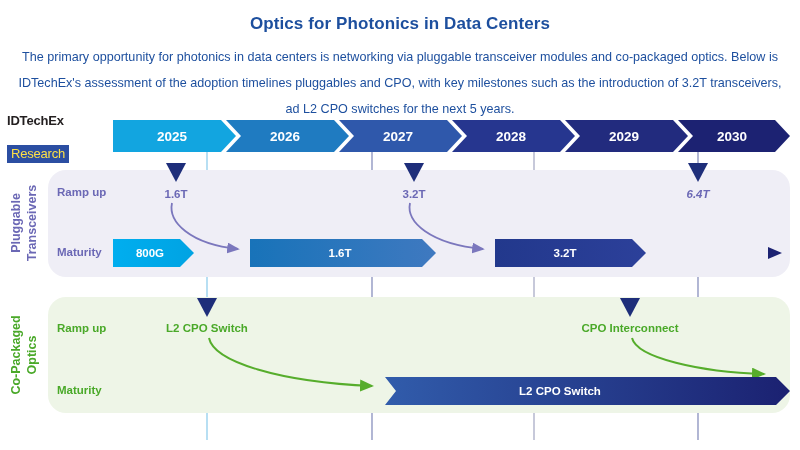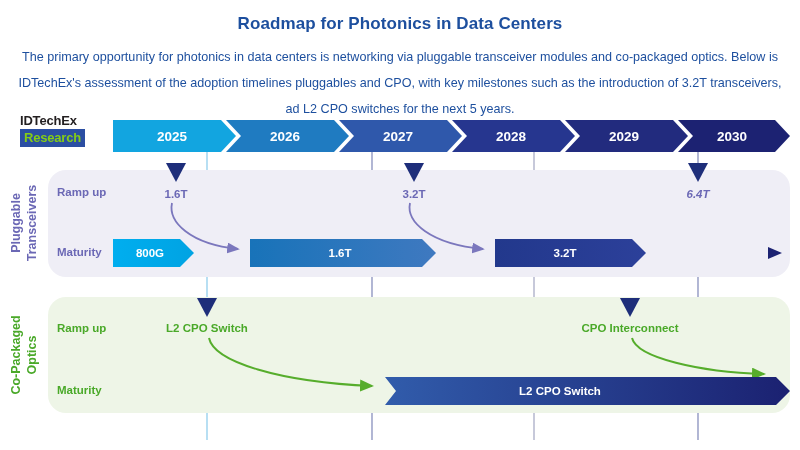--- a/index.html
+++ b/index.html
@@ -39,37 +39,37 @@
     top: 44px;
     text-align: center;
     font-size: 12.6px;
     line-height: 26px;
     color: #1d4f9e;
   }
 
   
   .logo {
     position: absolute;
-    left: 20px;
+    left: 7px;
     top: 114px;
     width: 90px;
   }
   .logo-top {
     font-size: 13px;
     font-weight: bold;
     color: #231f20;
     line-height: 14px;
     letter-spacing: -0.2px;
   }
   .logo-bottom {
-    margin-top: 1px;
+    margin-top: 17px;
     background: #2b4ea2;
-    color: #84cc16;
+    color: #fde047;
     font-size: 13px;
-    font-weight: bold;
+    font-weight: normal;
     line-height: 16px;
     padding: 1px 4px 1px 4px;
     letter-spacing: -0.2px;
     display: inline-block;
   }
 
   
   #timeline-svg, #chart-svg {
     position: absolute;
     left: 0;
@@ -124,21 +124,21 @@
   }
   .milestone-label.pt { fill: #6b68b5; }
   .milestone-label.pt.italic { font-style: italic; }
   .milestone-label.cpo { fill: #4aa929; }
 </style>
 </head>
 <body>
 
 <div id="root">
 
-  <div class="title">Roadmap for Photonics in Data Centers</div>
+  <div class="title">Optics for Photonics in Data Centers</div>
   <div class="subtitle">The primary opportunity for photonics in data centers is networking via pluggable transceiver modules and co-packaged optics. Below is IDTechEx's assessment of the adoption timelines pluggables and CPO, with key milestones such as the introduction of 3.2T transceivers, ad L2 CPO switches for the next 5 years.</div>
 
   <div class="logo">
     <div class="logo-top">IDTechEx</div>
     <span class="logo-bottom">Research</span>
   </div>
 
   <svg id="chart-svg" viewBox="0 0 800 450" width="800" height="450">
     <defs>
       <linearGradient id="g800" x1="0" y1="0" x2="1" y2="0">

